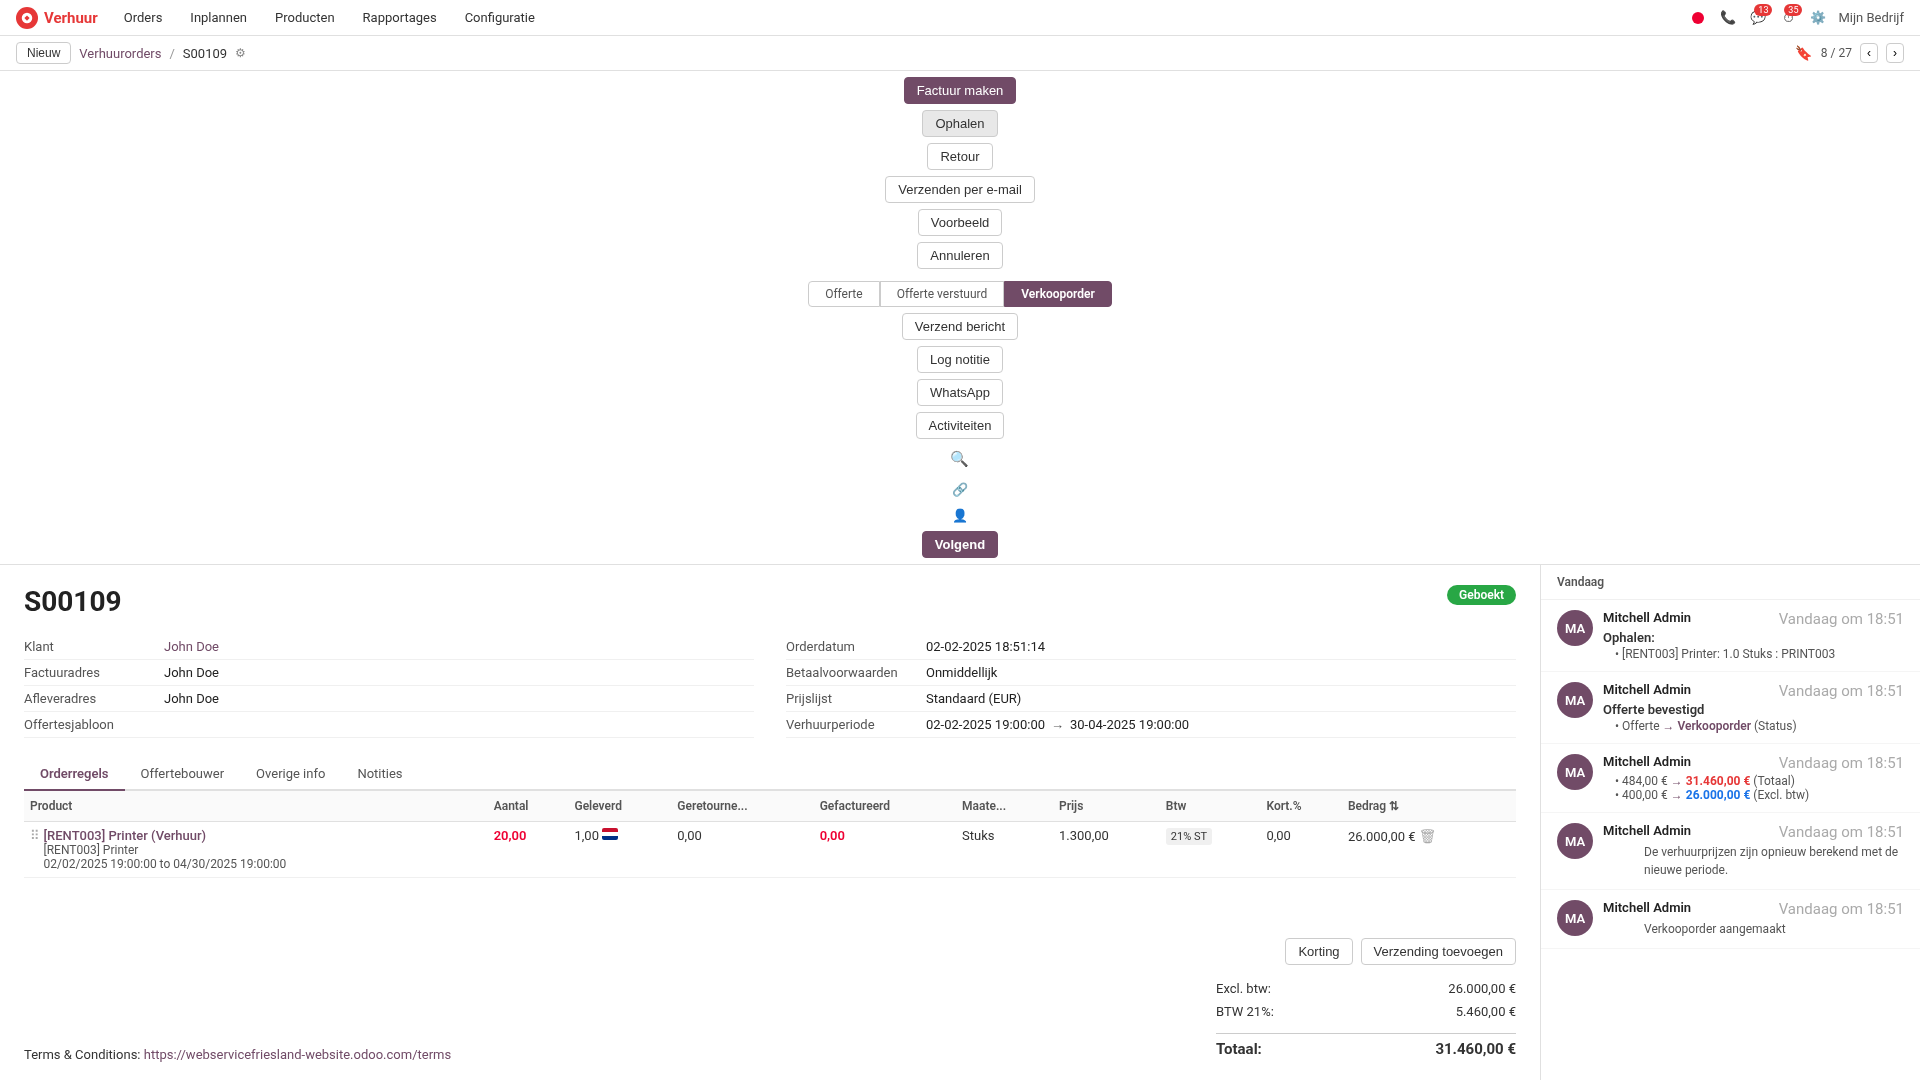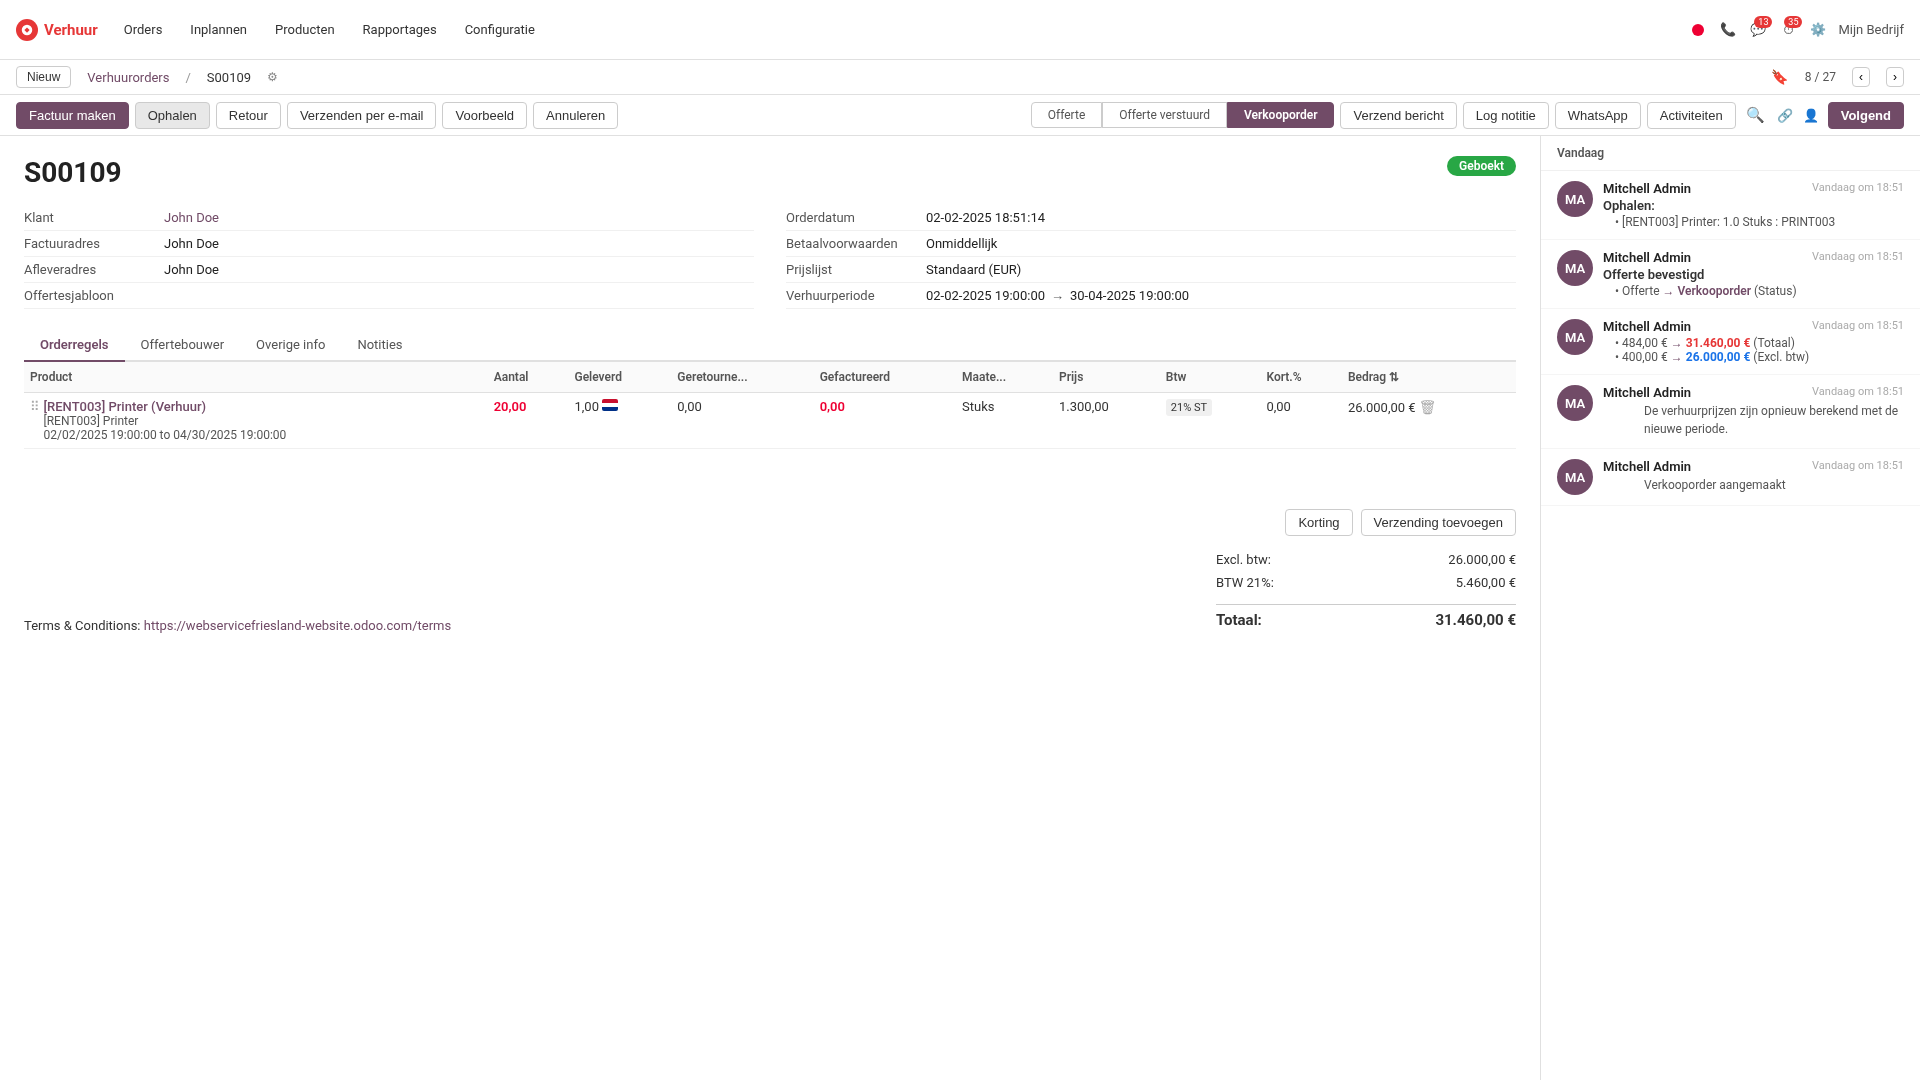--- a/index.html
+++ b/index.html
@@ -1,44 +1,44 @@
 <!DOCTYPE html>
 <html><head>
   <meta charset="utf-8">
   <style>
     * { box-sizing: border-box; margin: 0; padding: 0; }
     body { font-family: -apple-system, BlinkMacSystemFont, 'Segoe UI', Roboto, sans-serif; font-size: 13px; background: #f8f8f8; color: #333; }
 
     
-    .top-nav { display: flex; align-items: center; background: #fff; border-bottom: 1px solid #e0e0e0; padding: 0 16px; height: 60px; gap: 8px; }
+    .top-nav { display: flex; align-items: center; background: #fff; border-bottom: 1px solid #e0e0e0; padding: 0 16px; height: 36px; gap: 8px; }
     .brand-logo { display: flex; align-items: center; gap: 6px; font-weight: 700; font-size: 15px; color: #e63737; margin-right: 8px; }
     .brand-logo .logo-circle { width: 22px; height: 22px; background: #e63737; border-radius: 50%; display: flex; align-items: center; justify-content: center; }
     .brand-logo .logo-circle svg { width: 14px; height: 14px; fill: white; }
     .nav-item { padding: 4px 10px; cursor: pointer; color: #333; font-size: 13px; border-radius: 4px; }
     .nav-spacer { flex: 1; }
     .nav-right { display: flex; align-items: center; gap: 10px; }
     .nav-icon { width: 20px; height: 20px; display: flex; align-items: center; justify-content: center; cursor: pointer; position: relative; }
     .nav-icon-red { width: 12px; height: 12px; background: #e03; border-radius: 50%; }
     .nav-badge { background: #e63737; color: white; font-size: 9px; border-radius: 8px; padding: 1px 4px; position: absolute; top: -4px; right: -4px; }
     .company-name { font-size: 13px; color: #555; cursor: pointer; }
 
     
-    .breadcrumb-bar { display: flex; align-items: center; background: #fff; border-bottom: 1px solid #e0e0e0; padding: 6px 16px; gap: 16px; }
+    .breadcrumb-bar { display: flex; align-items: center; background: #fff; border-bottom: 1px solid #e0e0e0; padding: 6px 16px; gap: 8px; }
     .btn-new { background: #fff; border: 1px solid #ccc; border-radius: 4px; padding: 3px 10px; cursor: pointer; font-size: 12px; color: #333; }
     .breadcrumb-link { color: #714b67; font-size: 13px; cursor: pointer; }
     .breadcrumb-sep { color: #999; }
     .breadcrumb-current { color: #333; font-size: 13px; }
     .gear-icon { color: #888; font-size: 12px; cursor: pointer; }
     .bc-spacer { flex: 1; }
     .nav-count { font-size: 12px; color: #555; }
     .nav-arr-btn { background: none; border: 1px solid #ccc; border-radius: 4px; padding: 2px 6px; cursor: pointer; font-size: 12px; }
     .bookmark-icon { color: #888; font-size: 14px; cursor: pointer; }
 
     
-    .action-bar { display: flex; align-items: center; background: #fff; border-bottom: 1px solid #e0e0e0; padding: 6px 16px; gap: 6px; flex-wrap: wrap; }
+    .action-bar { display: flex; align-items: center; background: #fff; border-bottom: 1px solid #e0e0e0; padding: 6px 16px; gap: 6px; flex-wrap: wrap; flex-direction: column; }
     .btn-action { padding: 5px 12px; border-radius: 4px; cursor: pointer; font-size: 13px; border: 1px solid #ccc; background: #fff; color: #333; }
     .btn-primary { background: #714b67; color: white; border-color: #714b67; }
     .btn-active-tab { background: #e8e8e8; border-color: #ccc; font-weight: 500; }
     .status-bar-spacer { flex: 1; }
     .status-steps { display: flex; align-items: center; gap: 0; }
     .step { padding: 5px 16px; border: 1px solid #ccc; background: #fff; cursor: pointer; font-size: 12px; color: #555; }
     .step:first-child { border-radius: 4px 0 0 4px; }
     .step:last-child { border-radius: 0 4px 4px 0; }
     .step.active { background: #714b67; color: white; border-color: #714b67; font-weight: 600; }
     .btn-send-msg { padding: 5px 12px; border-radius: 4px; cursor: pointer; font-size: 13px; border: 1px solid #ccc; background: #fff; color: #333; }
@@ -91,21 +91,21 @@
     .totals-row.total { font-size: 15px; font-weight: 700; border-top: 1px solid #ccc; padding-top: 6px; margin-top: 10px; }
     .terms-link { color: #714b67; cursor: pointer; }
 
     
     .sidebar-header { padding: 10px 16px; color: #555; font-size: 12px; border-bottom: 1px solid #f0f0f0; font-weight: 600; }
     .chat-message { display: flex; gap: 10px; padding: 10px 16px; border-bottom: 1px solid #f5f5f5; }
     .avatar { width: 36px; height: 36px; border-radius: 50%; background: #714b67; color: white; display: flex; align-items: center; justify-content: center; font-size: 13px; font-weight: 600; flex-shrink: 0; }
     .msg-content { flex: 1; }
     .msg-header { display: flex; justify-content: space-between; margin-bottom: 2px; }
     .msg-author { font-weight: 600; font-size: 13px; color: #222; }
-    .msg-time { font-size: 11px; color: #aaa; text-align: center; }
+    .msg-time { font-size: 15px; color: #aaa; text-align: center; }
     .msg-action { font-weight: 600; font-size: 13px; color: #333; margin-bottom: 2px; }
     .msg-body { font-size: 12px; color: #555; line-height: 1.5; margin-left: 41px; }
     .msg-bullet { margin-left: 12px; font-size: 12px; color: #555; }
     .msg-arrow { color: #714b67; font-weight: 600; }
     .msg-highlight { color: #e63737; font-weight: 700; }
     .msg-blue { color: #1a73e8; font-weight: 700; }
 
     
     ::-webkit-scrollbar { width: 6px; }
     ::-webkit-scrollbar-thumb { background: #ccc; border-radius: 3px; }

